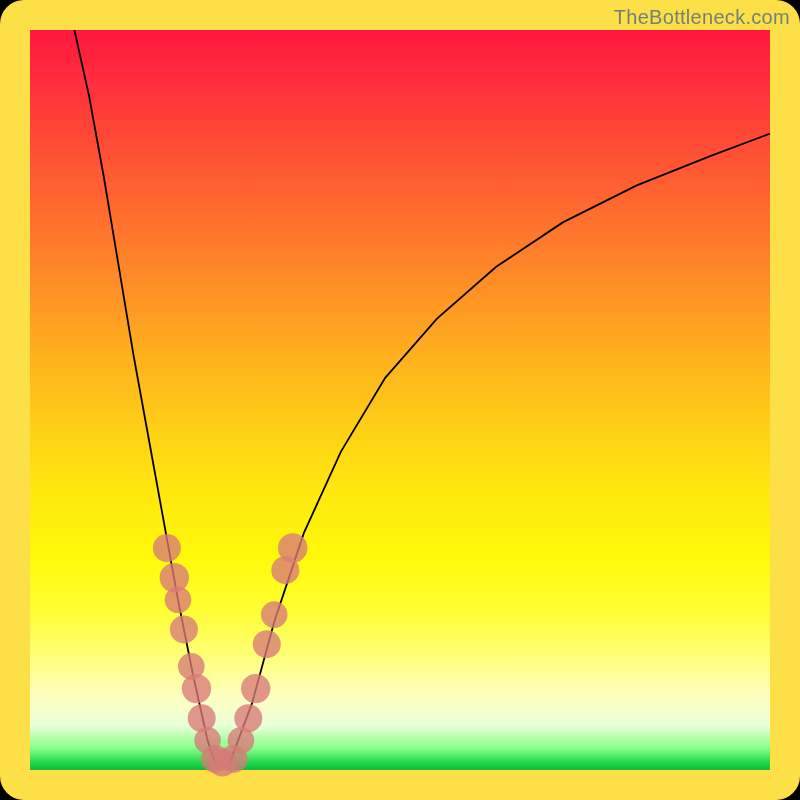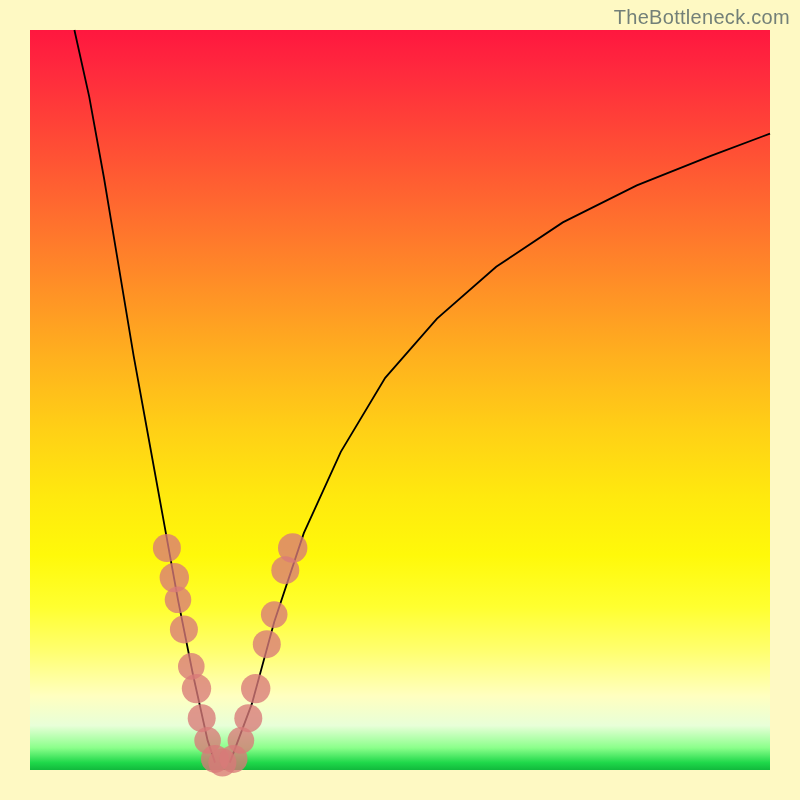--- a/index.html
+++ b/index.html
@@ -8,21 +8,22 @@
     width: 800px;
     height: 800px;
     background: #000;
     overflow: hidden;
     font-family: Arial, Helvetica, sans-serif;
   }
   .outer {
     position: relative;
     width: 800px;
     height: 800px;
-    background: #fef9c3;
+    background: #fde047;
+    border-radius: 24px;
   }
   .plot-area {
     position: absolute;
     left: 30px;
     top: 30px;
     width: 740px;
     height: 740px;
     
     background: linear-gradient(to bottom,
       #ff173f 0%,

